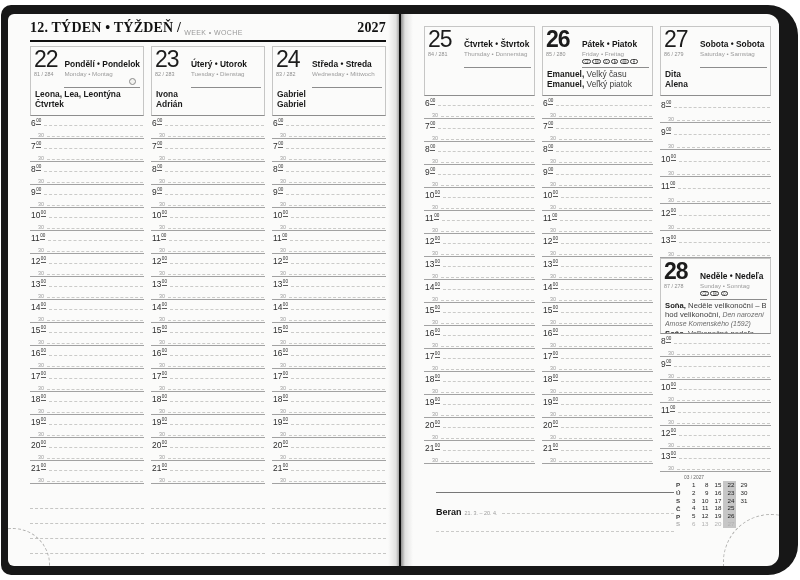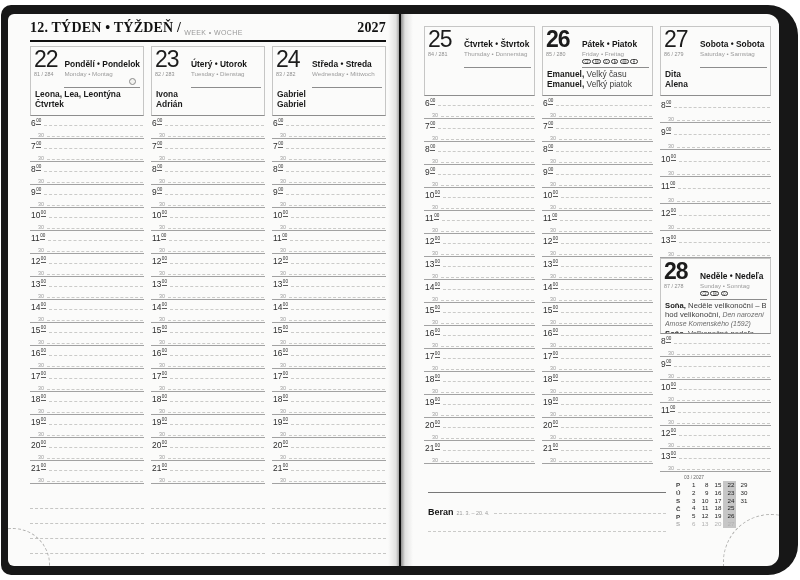--- a/index.html
+++ b/index.html
@@ -57,21 +57,21 @@
   .half-label { font-size:5.4px; line-height:5.4px; color:#9b9b9b; margin-left:8px; }
   .dashline { flex:1; border-bottom:1px dashed #cbcbc9; margin:0 1px 1.5px 3px; }
 
   .notes { margin-top:10px; }
   .note-line { height:15px; border-bottom:1px dashed #c6c6c4; }
 
   .dst { text-align:right; padding-right:2px; margin:2px 0 1px 0; height:20px; }
   .dst-time { font-size:8.3px; color:#222; line-height:9px; }
   .dst-cap { font-size:5.2px; color:#9b9b9b; line-height:5.8px; }
 
-  .zodiac { position:absolute; left:4px; top:470px; width:238px; }
+  .zodiac { position:absolute; left:12px; top:470px; width:238px; }
   .z-rule { border-top:1px solid #777; }
   .z-row { display:flex; align-items:baseline; margin-top:14px; }
   .z-name { font-size:9px; font-weight:700; color:#161616; }
   .z-range { font-size:5.4px; color:#9b9b9b; margin-left:3px; white-space:nowrap; }
   .z-dash { flex:1; border-bottom:1px dashed #cbcbc9; margin-left:5px; transform:translateY(-1px); }
   .z-line2 { border-bottom:1px dashed #cbcbc9; margin-top:14px; }
 
   .mini-cal { margin:3px 0 0 16px; width:78px; position:relative; z-index:3; }
   .mc-header { font-size:4.8px; color:#666; margin-bottom:1px; padding-left:8px; }
   .mc-row { display:flex; height:7.8px; align-items:center; font-size:6.2px; color:#222; }

